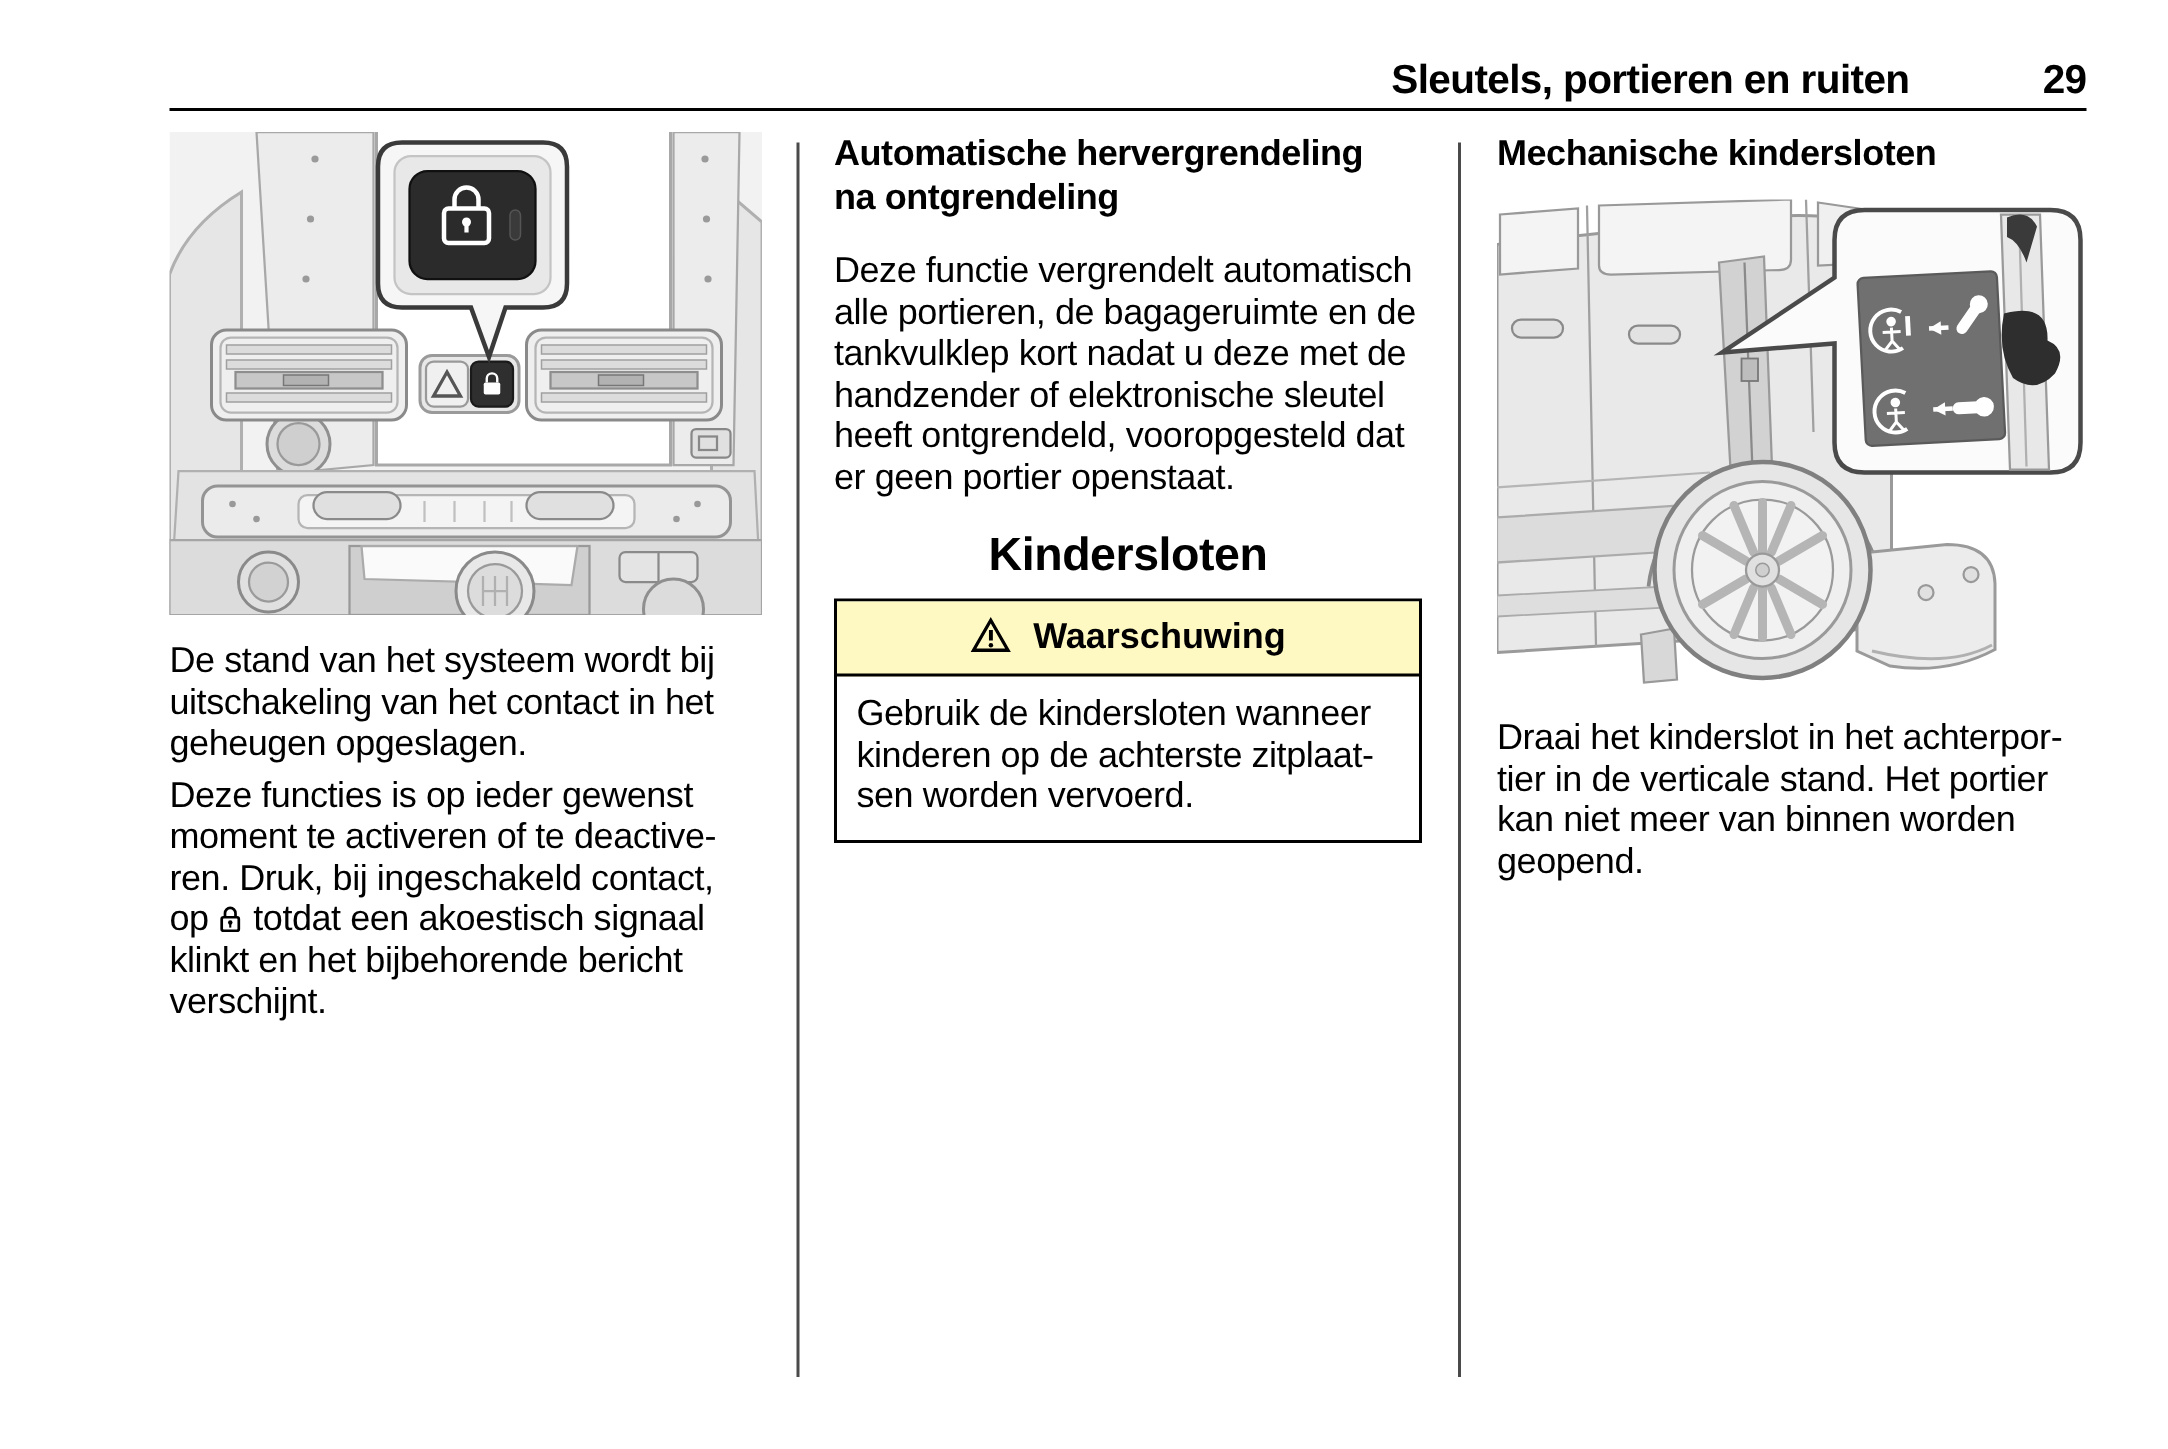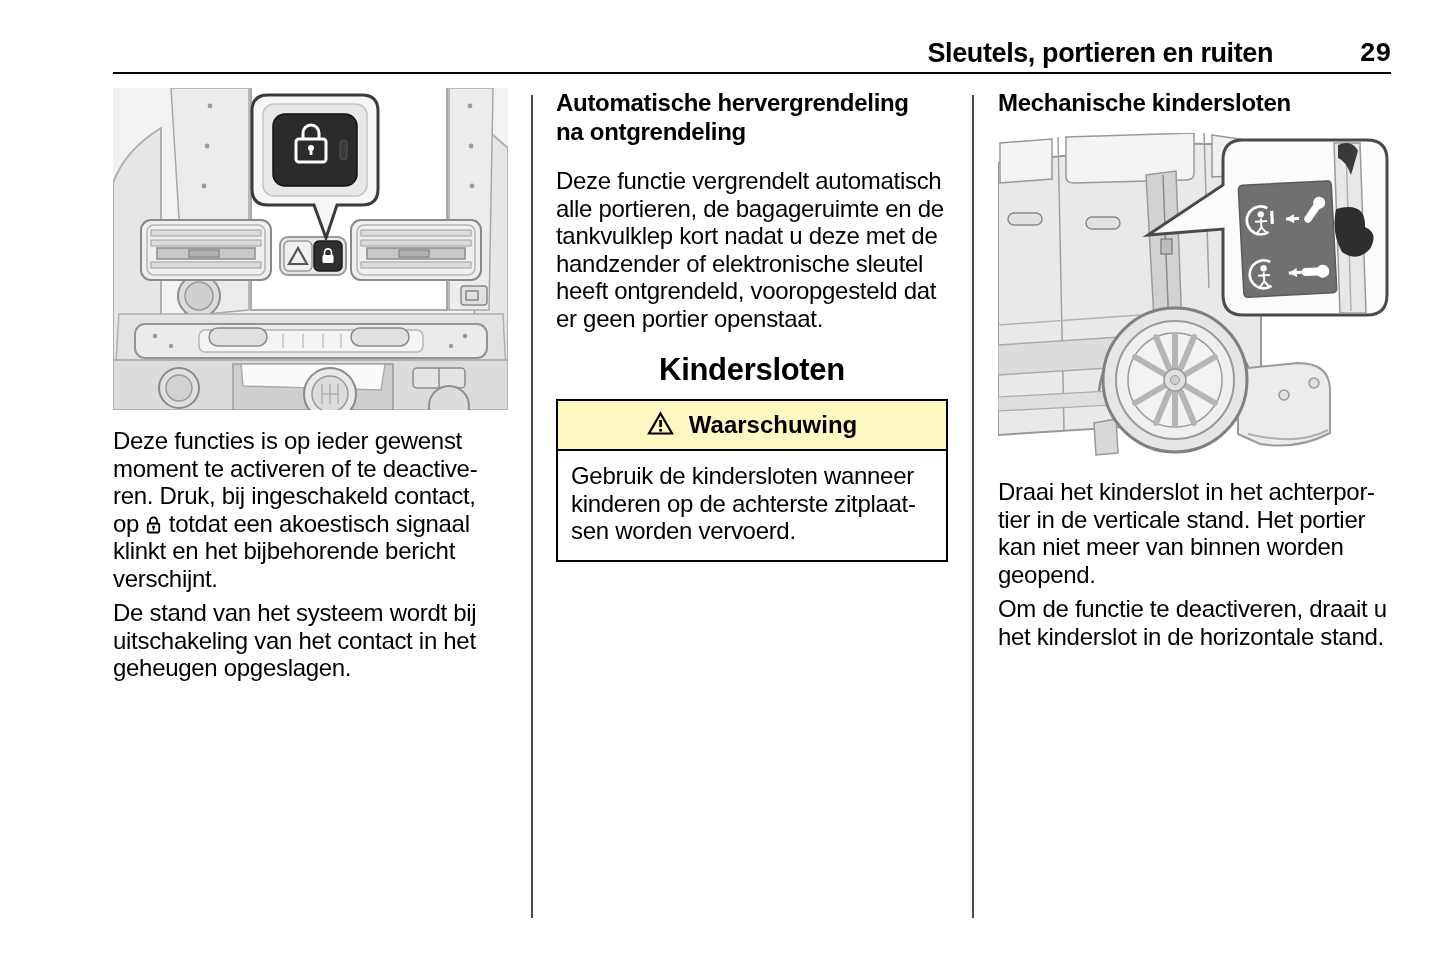--- a/index.html
+++ b/index.html
@@ -6,21 +6,21 @@
   body{
     width:1445px;height:966px;position:relative;background:#ffffff;
     font-family:"Liberation Sans", sans-serif;color:#000;overflow:hidden;
     -webkit-font-smoothing:antialiased;
   }
   .hdr{
     position:absolute;left:113px;right:54px;top:38px;
     display:flex;align-items:flex-end;justify-content:flex-end;
     font-weight:bold;font-size:27px;letter-spacing:-0.4px;
   }
-  .hdr .num{width:118px;text-align:right;font-family:Liberation Mono, monospace;}
+  .hdr .num{width:118px;text-align:right;}
   .rule{position:absolute;left:113px;right:54px;top:72px;border-top:2px solid #000;}
   .vsep{position:absolute;top:95px;height:823px;width:2px;background:#4a4a4a;}
   .vsep.s1{left:531px;}
   .vsep.s2{left:972px;}
   .col{position:absolute;top:88px;}
   .col1{left:113px;width:395px;}
   .col2{left:556px;width:392px;}
   .col3{left:998px;width:393px;}
   .body{
     font-size:24px;line-height:27.5px;letter-spacing:-0.3px;
@@ -160,34 +160,34 @@
         <circle cx="217" cy="306" r="18" fill="#dcdcdc" stroke="#9a9a9a" stroke-width="1.5"></circle>
         <path d="M209,296 V316 M217,296 V316 M225,296 V316 M209,306 H225" stroke="#b0b0b0" stroke-width="1.5" fill="none"></path>
       </g>
       <circle cx="66" cy="300" r="20" fill="#e0e0e0" stroke="#8a8a8a" stroke-width="2"></circle>
       <circle cx="66" cy="300" r="13" fill="#d2d2d2" stroke="#9a9a9a" stroke-width="1.5"></circle>
       <rect x="300" y="280" width="52" height="20" rx="4" fill="#e4e4e4" stroke="#8a8a8a" stroke-width="1.5"></rect>
       <path d="M326,280 V300" stroke="#8a8a8a" stroke-width="1.5"></path>
       <circle cx="336" cy="318" r="20" fill="#dcdcdc" stroke="#8f8f8f" stroke-width="2"></circle>
     </svg>
   </figure>
+  <p class="body">De stand van het systeem wordt bij
+uitschakeling van het contact in het
+geheugen opgeslagen.</p>
   <p class="body"><span>Deze functies is op ieder gewenst
 moment te activeren of te deactive-
 ren. Druk, bij ingeschakeld contact,
 op </span><svg class="inline-lock" width="17" height="21" viewBox="0 0 17 21">
         <path d="M5,9.5 V6.8 a3.5,3.5 0 0 1 7,0 V9.5" fill="none" stroke="#000" stroke-width="1.8"></path>
         <rect x="2.8" y="9.5" width="11.4" height="9" rx="1.2" fill="none" stroke="#000" stroke-width="1.8"></rect>
         <circle cx="8.5" cy="13" r="1.5" fill="#000"></circle>
         <rect x="7.8" y="13" width="1.4" height="3.4" fill="#000"></rect>
       </svg><span> totdat een akoestisch signaal
 klinkt en het bijbehorende bericht
 verschijnt.</span></p>
-  <p class="body">De stand van het systeem wordt bij
-uitschakeling van het contact in het
-geheugen opgeslagen.</p>
 </div>
 
 <div class="col col2">
   <h2 class="h2">Automatische hervergrendeling
 na ontgrendeling</h2>
   <p class="body para1">Deze functie vergrendelt automatisch
 alle portieren, de bagageruimte en de
 tankvulklep kort nadat u deze met de
 handzender of elektronische sleutel
 heeft ontgrendeld, vooropgesteld dat
@@ -297,15 +297,13 @@
             <circle cx="323" cy="140" r="6.5" fill="#fff"></circle>
           </g>
         </g>
       </g>
     </svg>
   </figure>
   <p class="body para1">Draai het kinderslot in het achterpor-
 tier in de verticale stand. Het portier
 kan niet meer van binnen worden
 geopend.</p>
-  <p class="body">Om de functie te deactiveren, draait u
-het kinderslot in de horizontale stand.</p>
 </div>
 
 </body></html>

